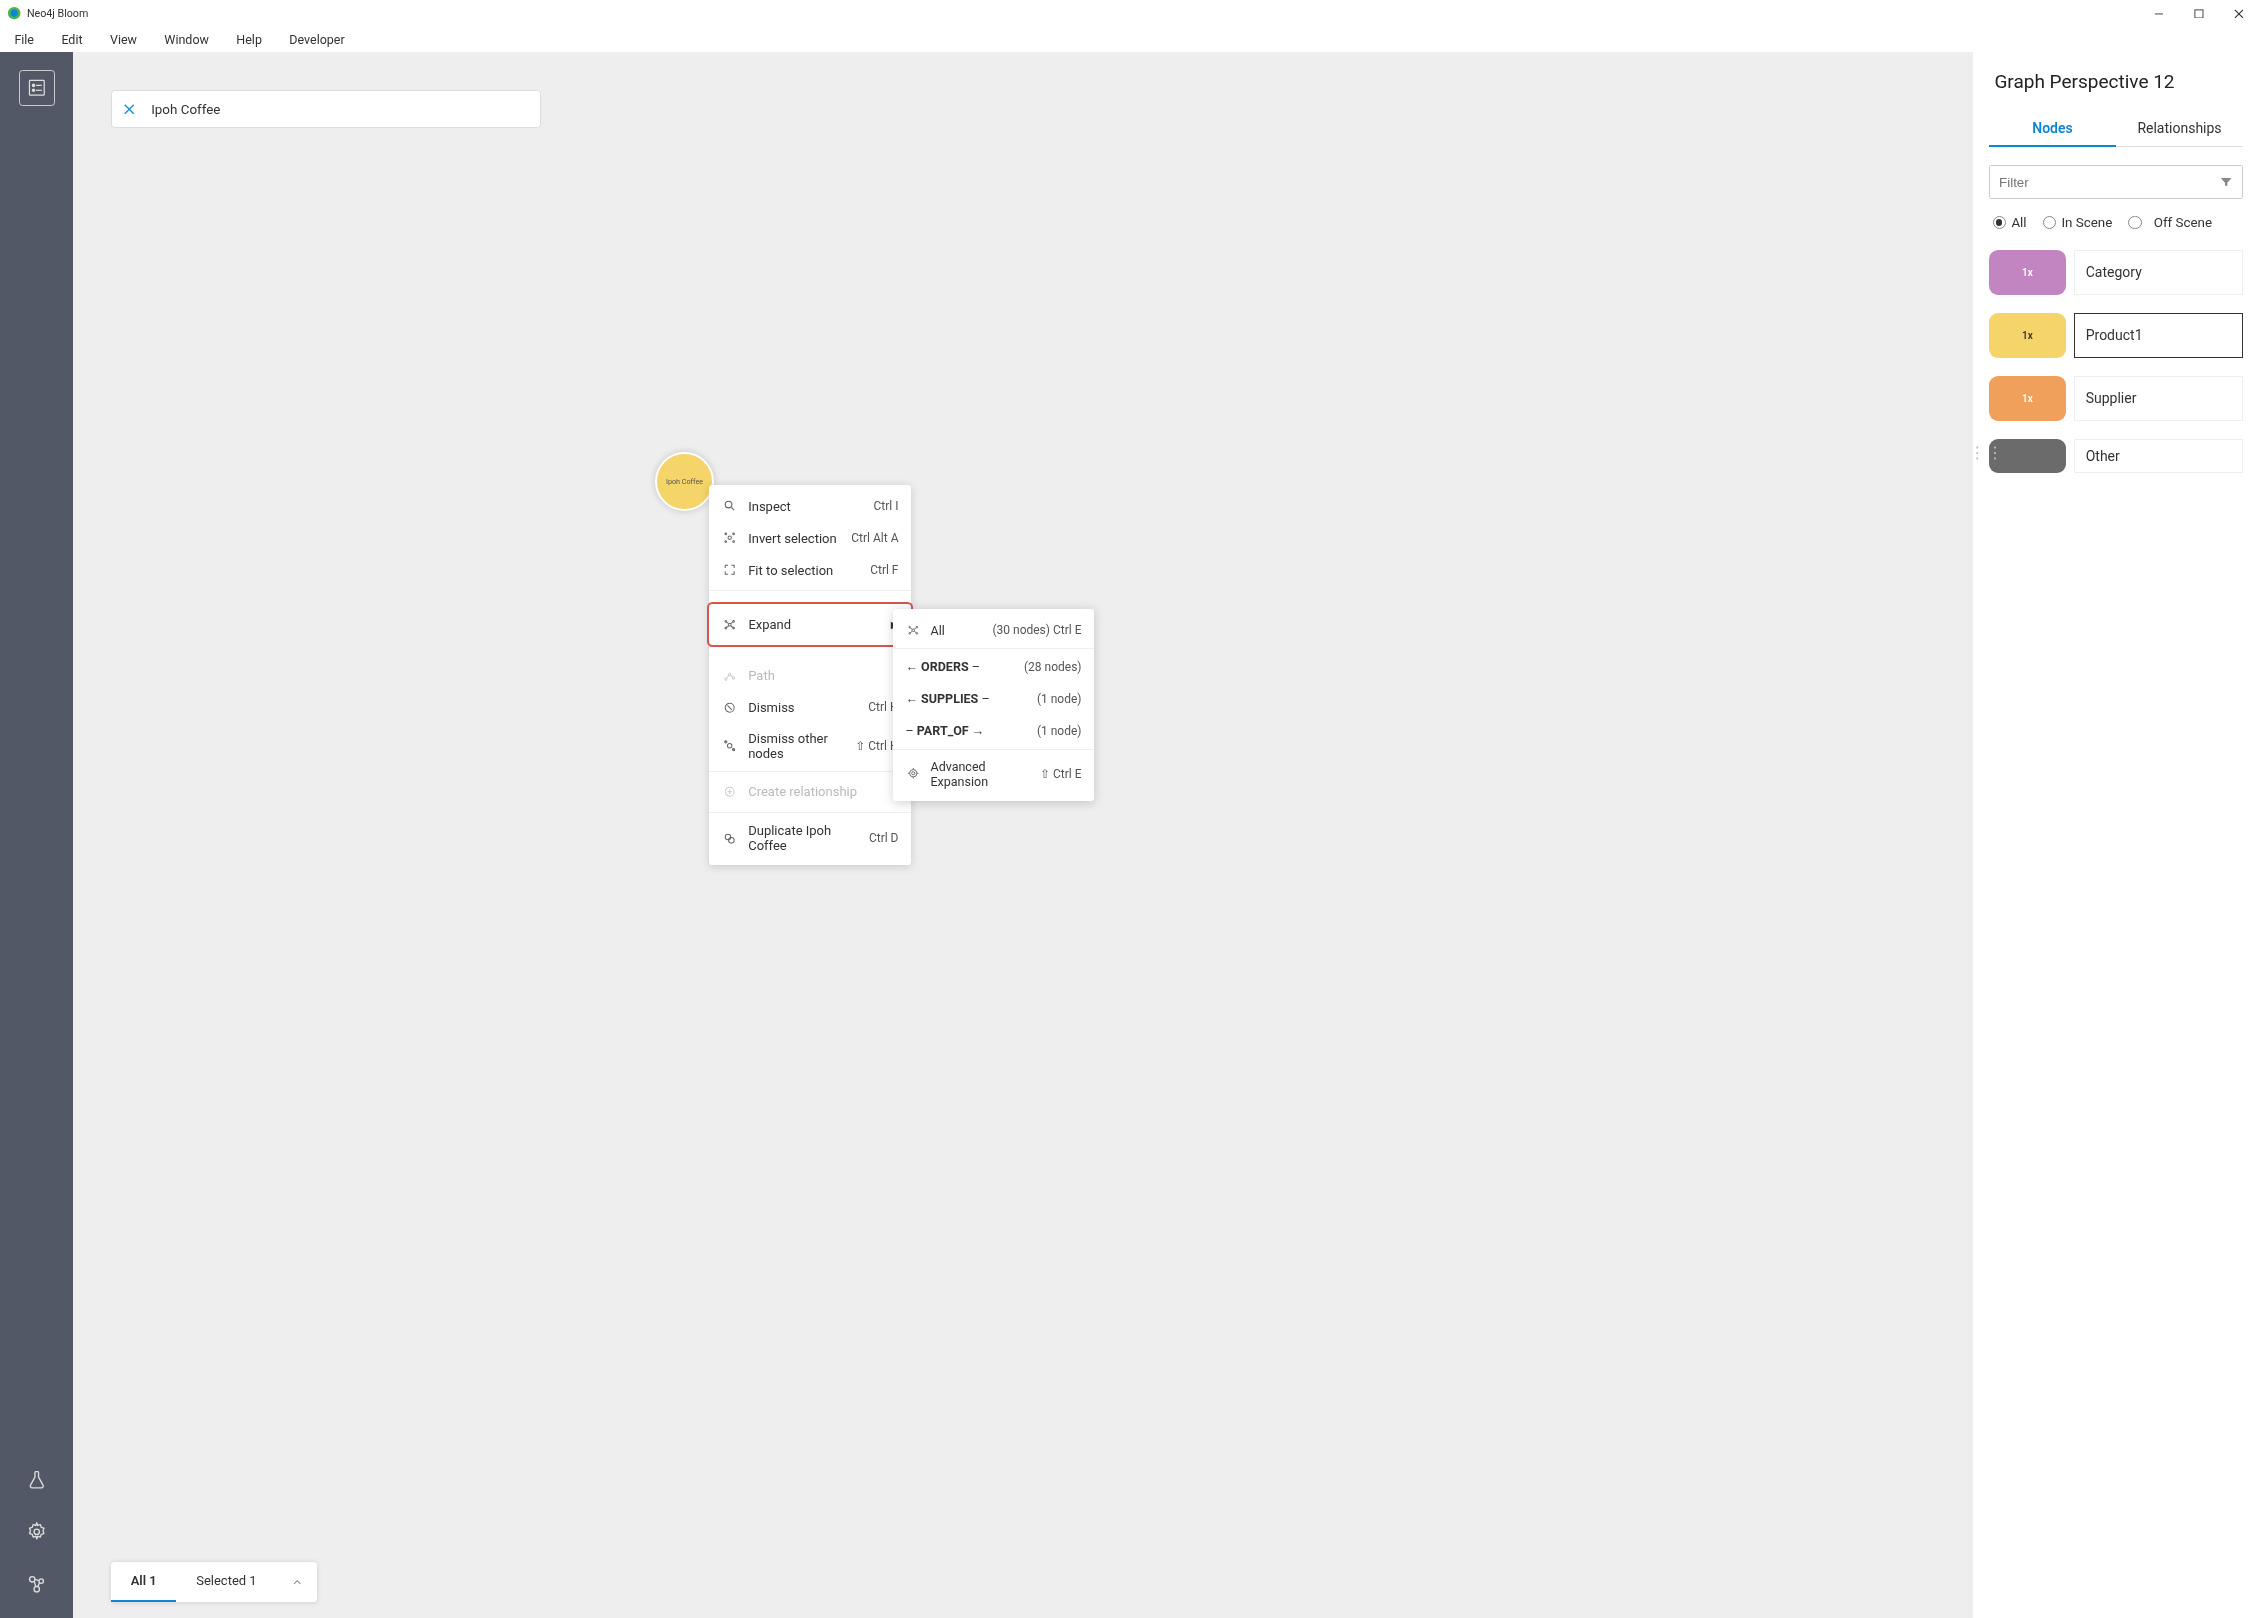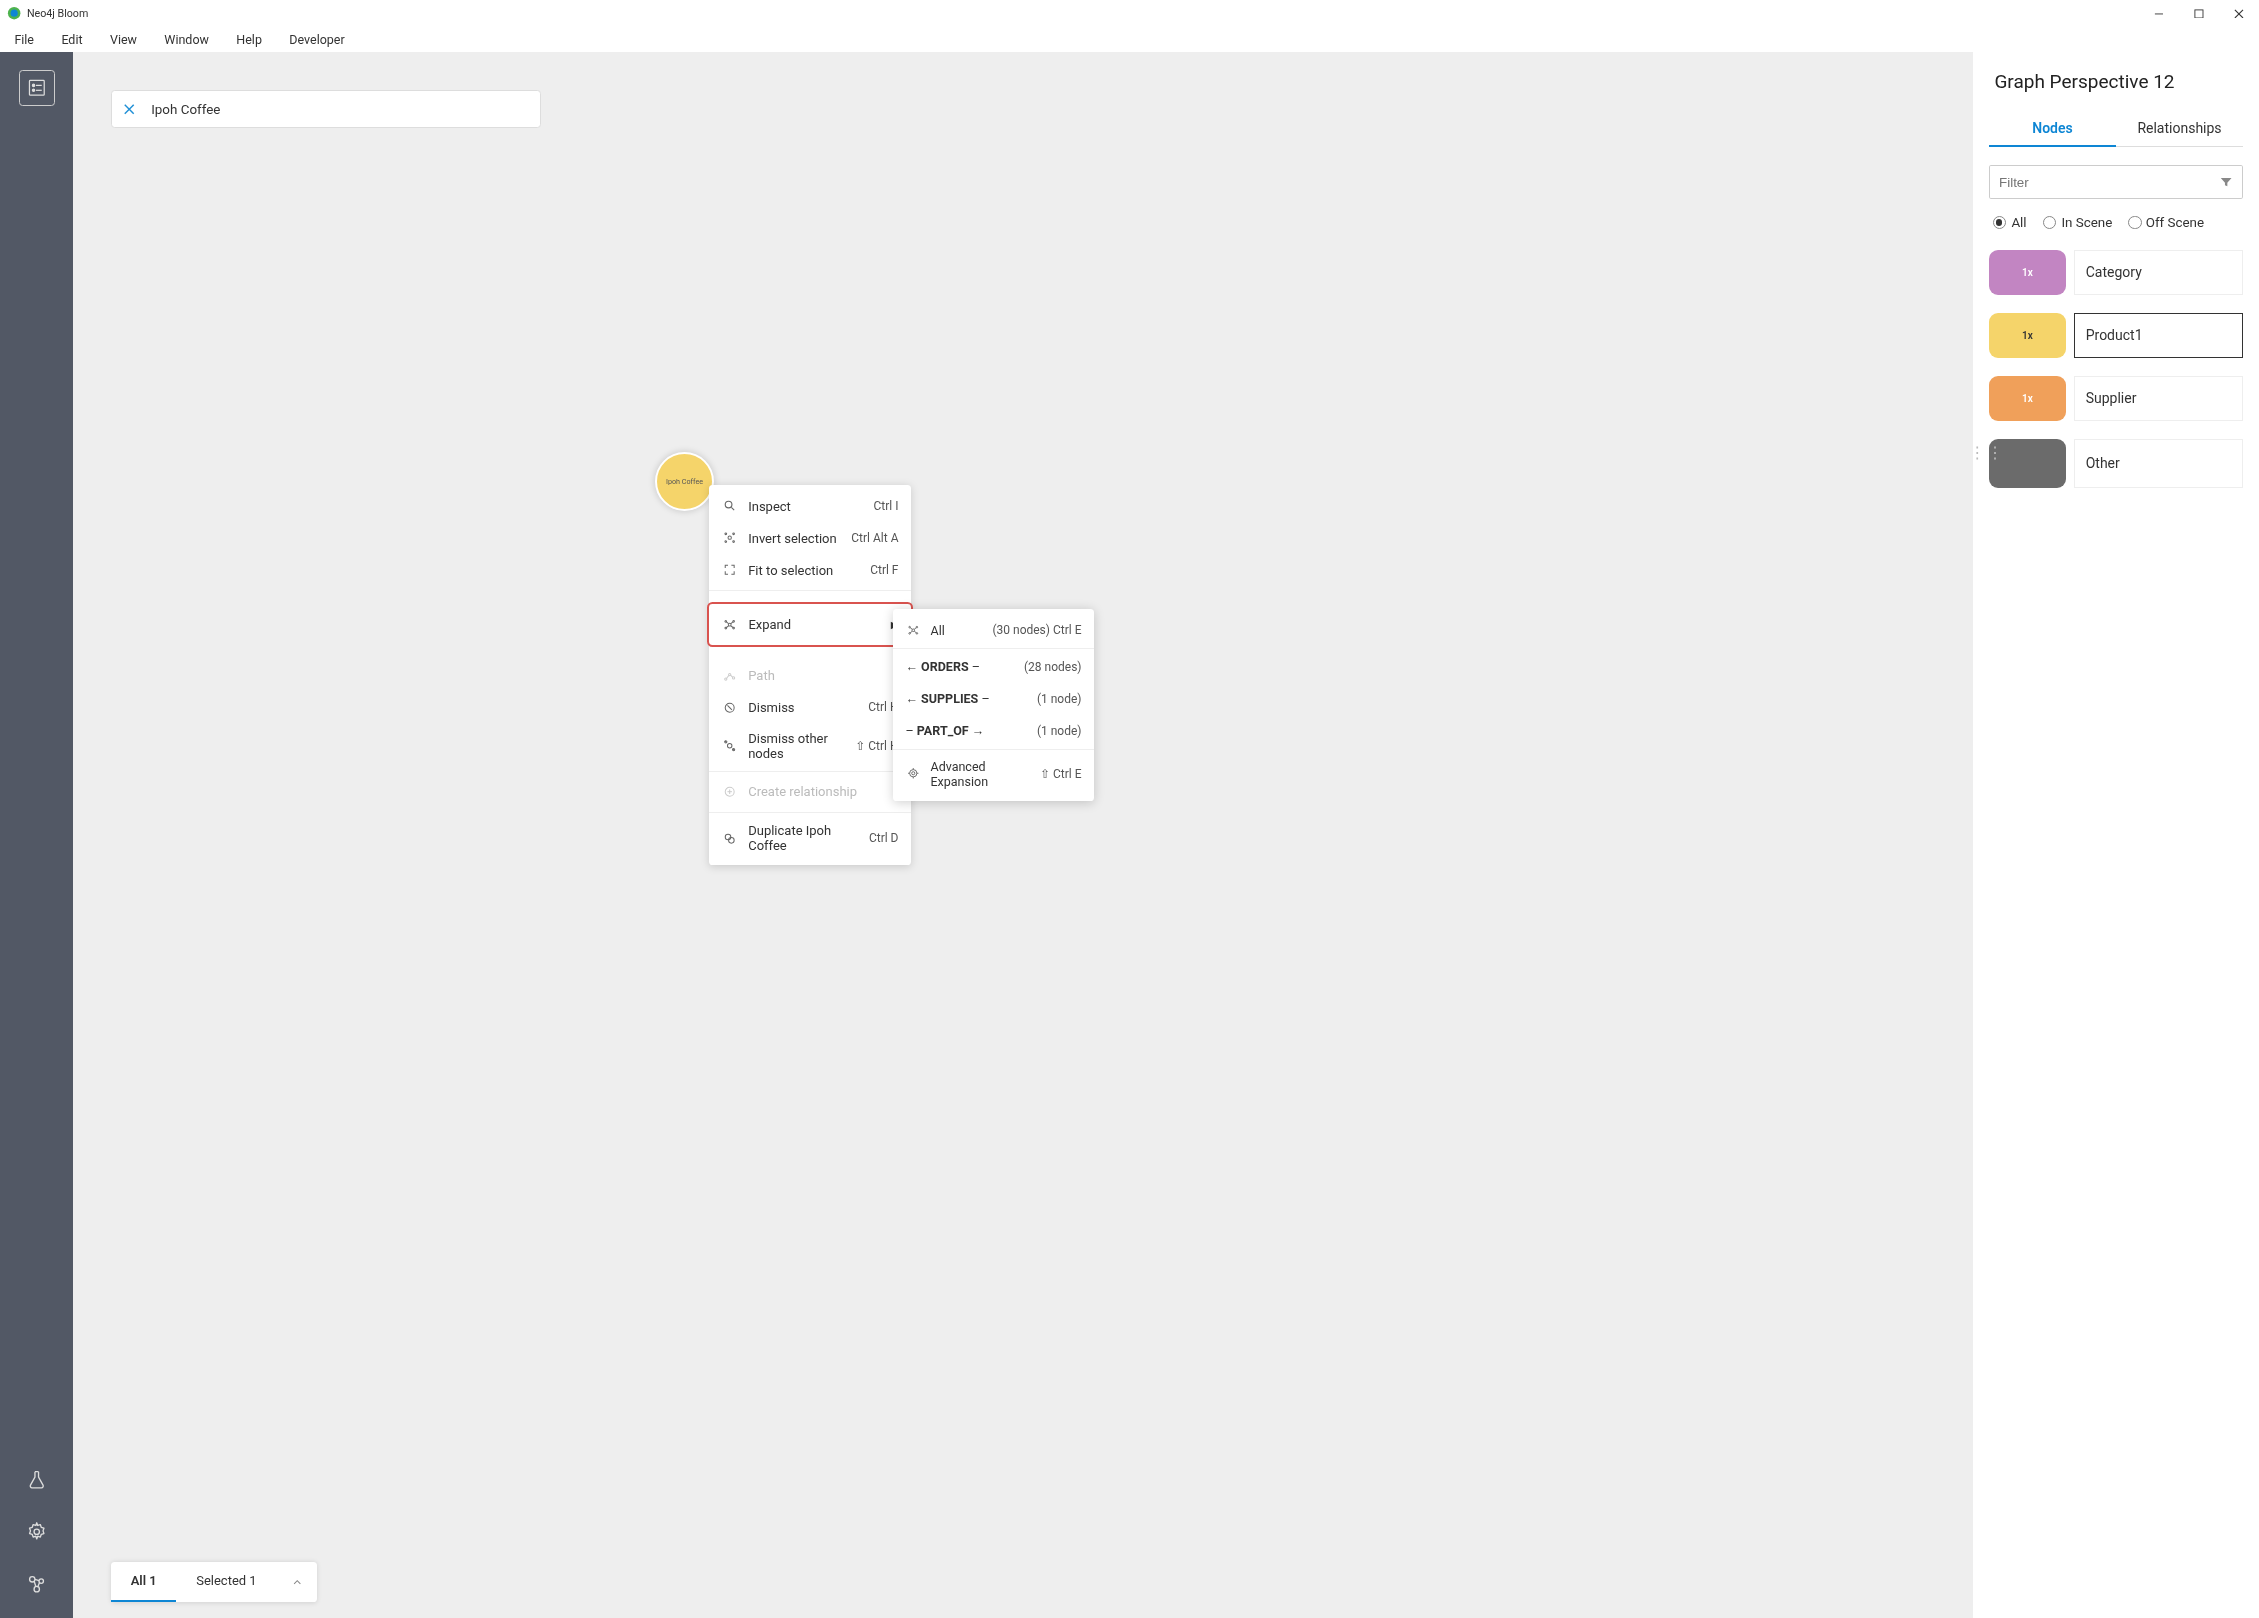--- a/index.html
+++ b/index.html
@@ -592,21 +592,21 @@
     </div>
     <div class="radio-row">
       <span style="display:flex;align-items:center;gap:5.4px">
           <span class="radio checked"></span>
           <span>All</span>
         </span>
       <span style="display:flex;align-items:center;gap:5.4px">
           <span class="radio"></span>
           <span>In Scene</span>
         </span>
-      <span style="display:flex;align-items:center;gap:4px">
+      <span style="display:flex;align-items:center;gap:12px">
           <span class="radio"></span>
           <span>Off Scene</span>
         </span>
     </div>
     <div class="cat-list">
       <div class="cat-row">
         <div class="cat-swatch cat-category">1x</div>
         <div class="cat-label">
             <span>Category</span>
           </div>
@@ -618,21 +618,21 @@
             <span>1</span>
           </div>
       </div>
       <div class="cat-row">
         <div class="cat-swatch cat-supplier">1x</div>
         <div class="cat-label">
             <span>Supplier</span>
           </div>
       </div>
       <div class="drag-handle">⋮⋮</div>
-      <div class="cat-row" style="height:49px">
+      <div class="cat-row" style="height:34px">
         <div class="cat-swatch cat-other"></div>
         <div class="cat-label">
             <span>Other</span>
           </div>
       </div>
     </div>
   </div>
 
 </div>
 

